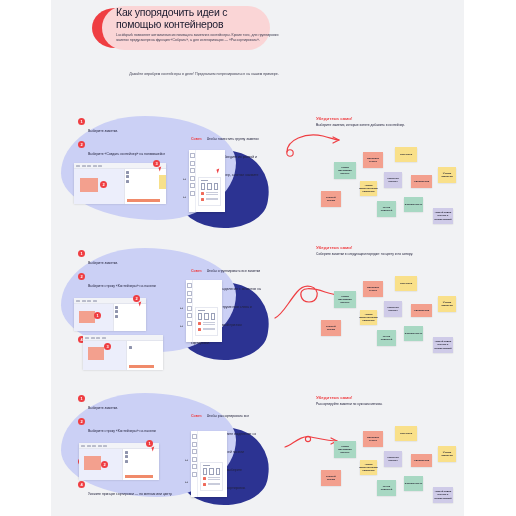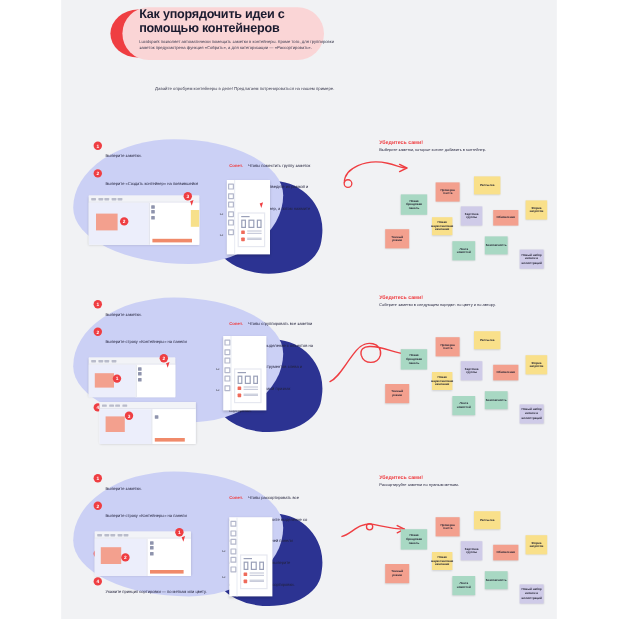--- a/index.html
+++ b/index.html
@@ -18,21 +18,21 @@
   .title-arc{
     position:absolute;left:0;top:2px;width:46px;height:40px;
     border-radius:50%;background:#ef3e42;
   }
   .title-card{
     position:absolute;left:10px;top:0px;width:168px;height:44px;
     border-radius:22px;background:#fad5d6;
   }
   .title-text{
     position:absolute;left:65px;top:7px;width:155px;
-    font-size:10.5px;line-height:11.5px;font-weight:700;color:#1a1a2e;
+    font-size:10.5px;line-height:11.5px;font-weight:400;color:#1a1a2e;
     letter-spacing:-0.2px;
   }
   .intro{
     position:absolute;left:65px;top:33px;width:170px;
     font-size:3.5px;line-height:5.2px;color:#3b3b4f;
   }
   .intro2{
     position:absolute;left:78px;top:72px;width:150px;text-align:center;
     font-size:3.6px;line-height:5.4px;color:#3b3b4f;
   }

